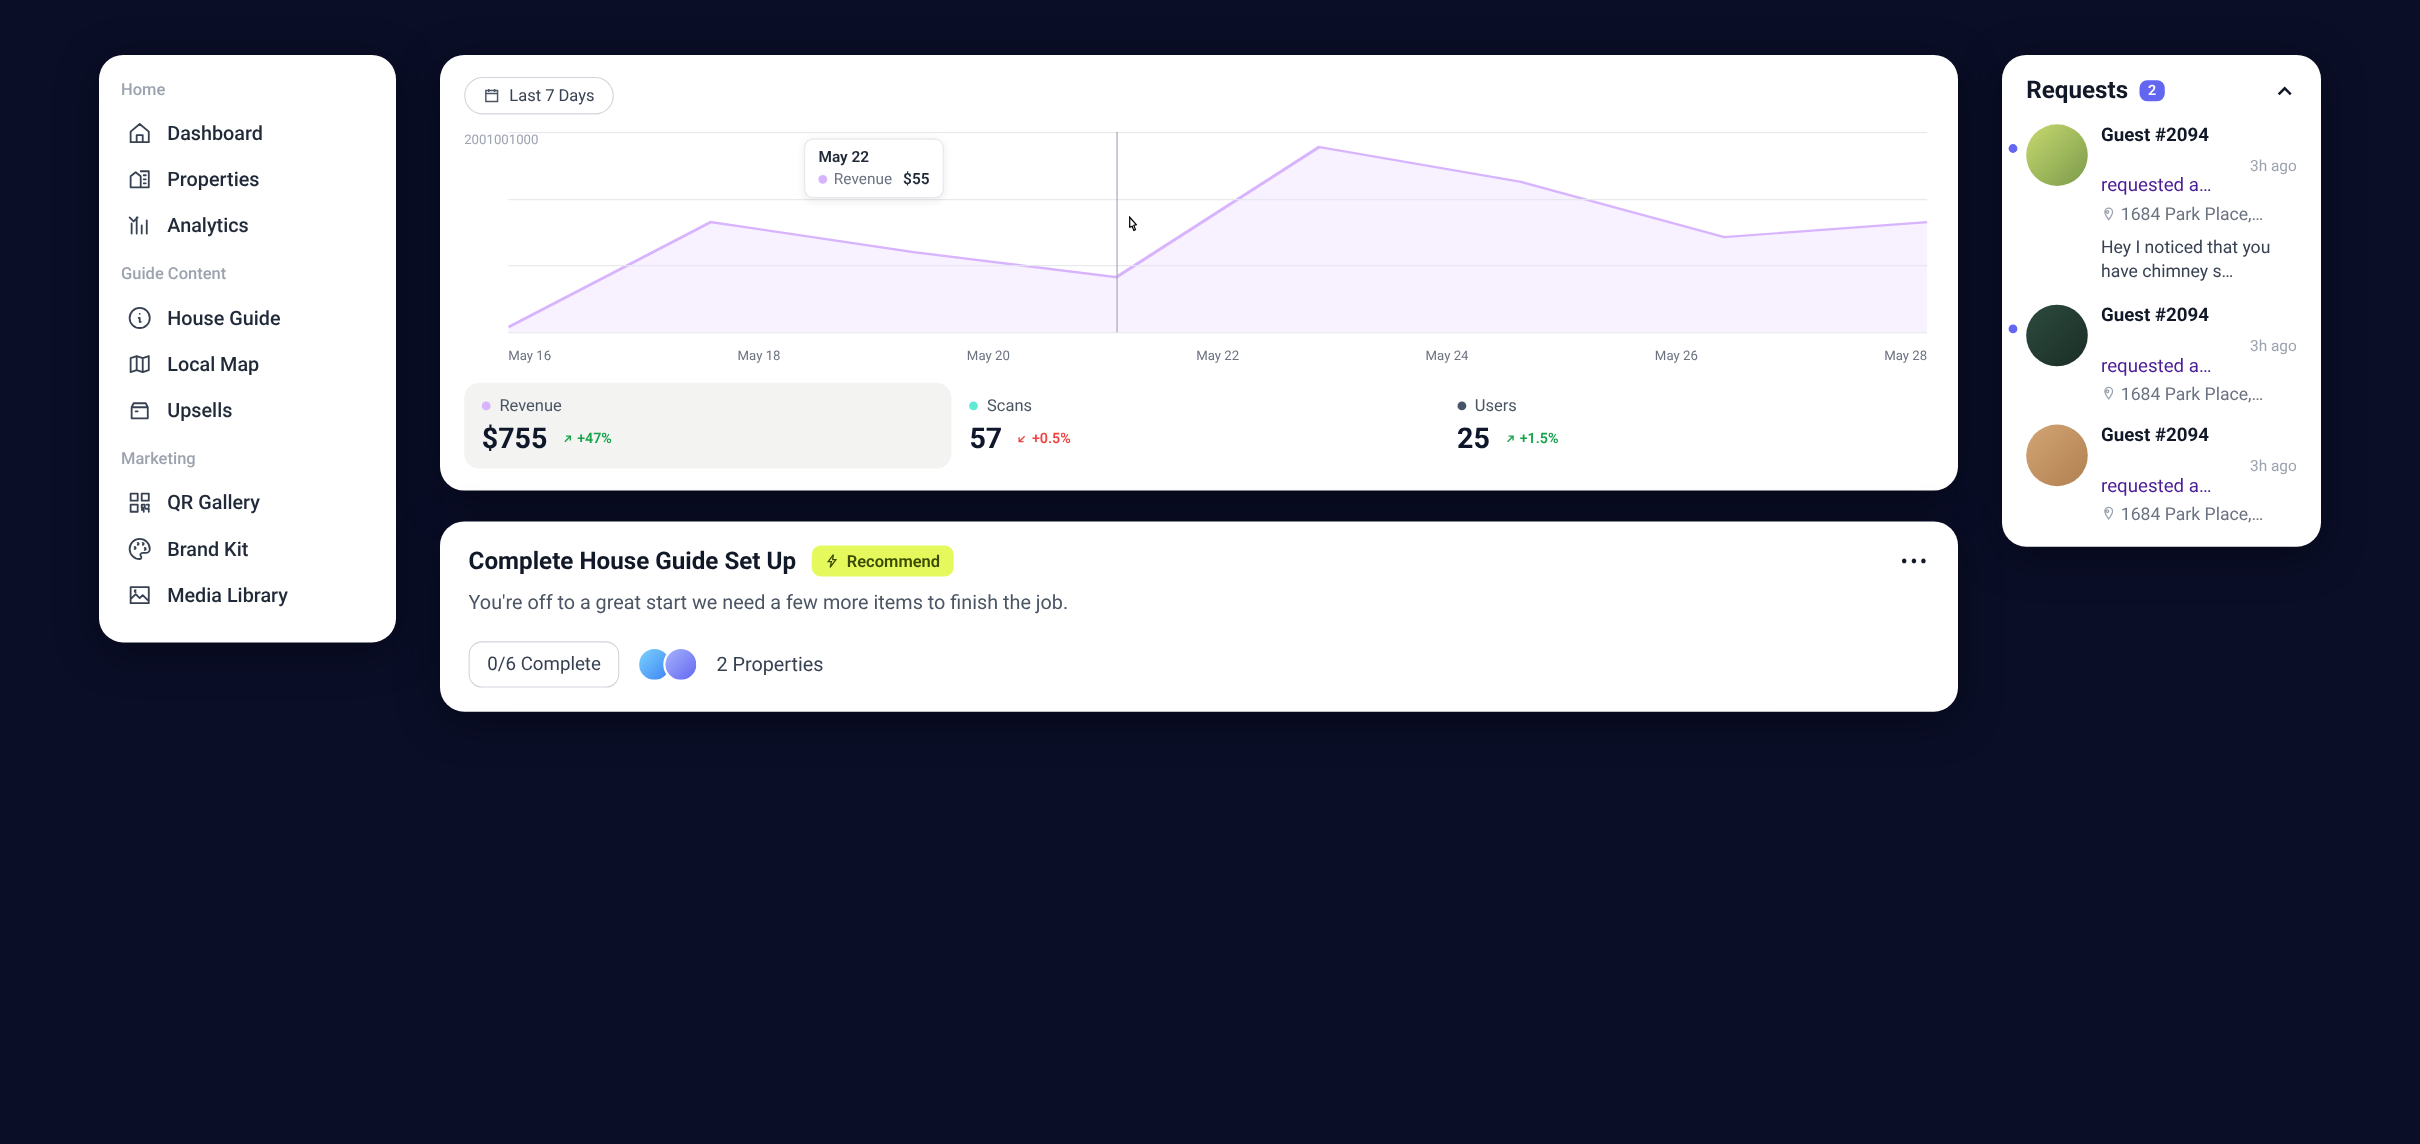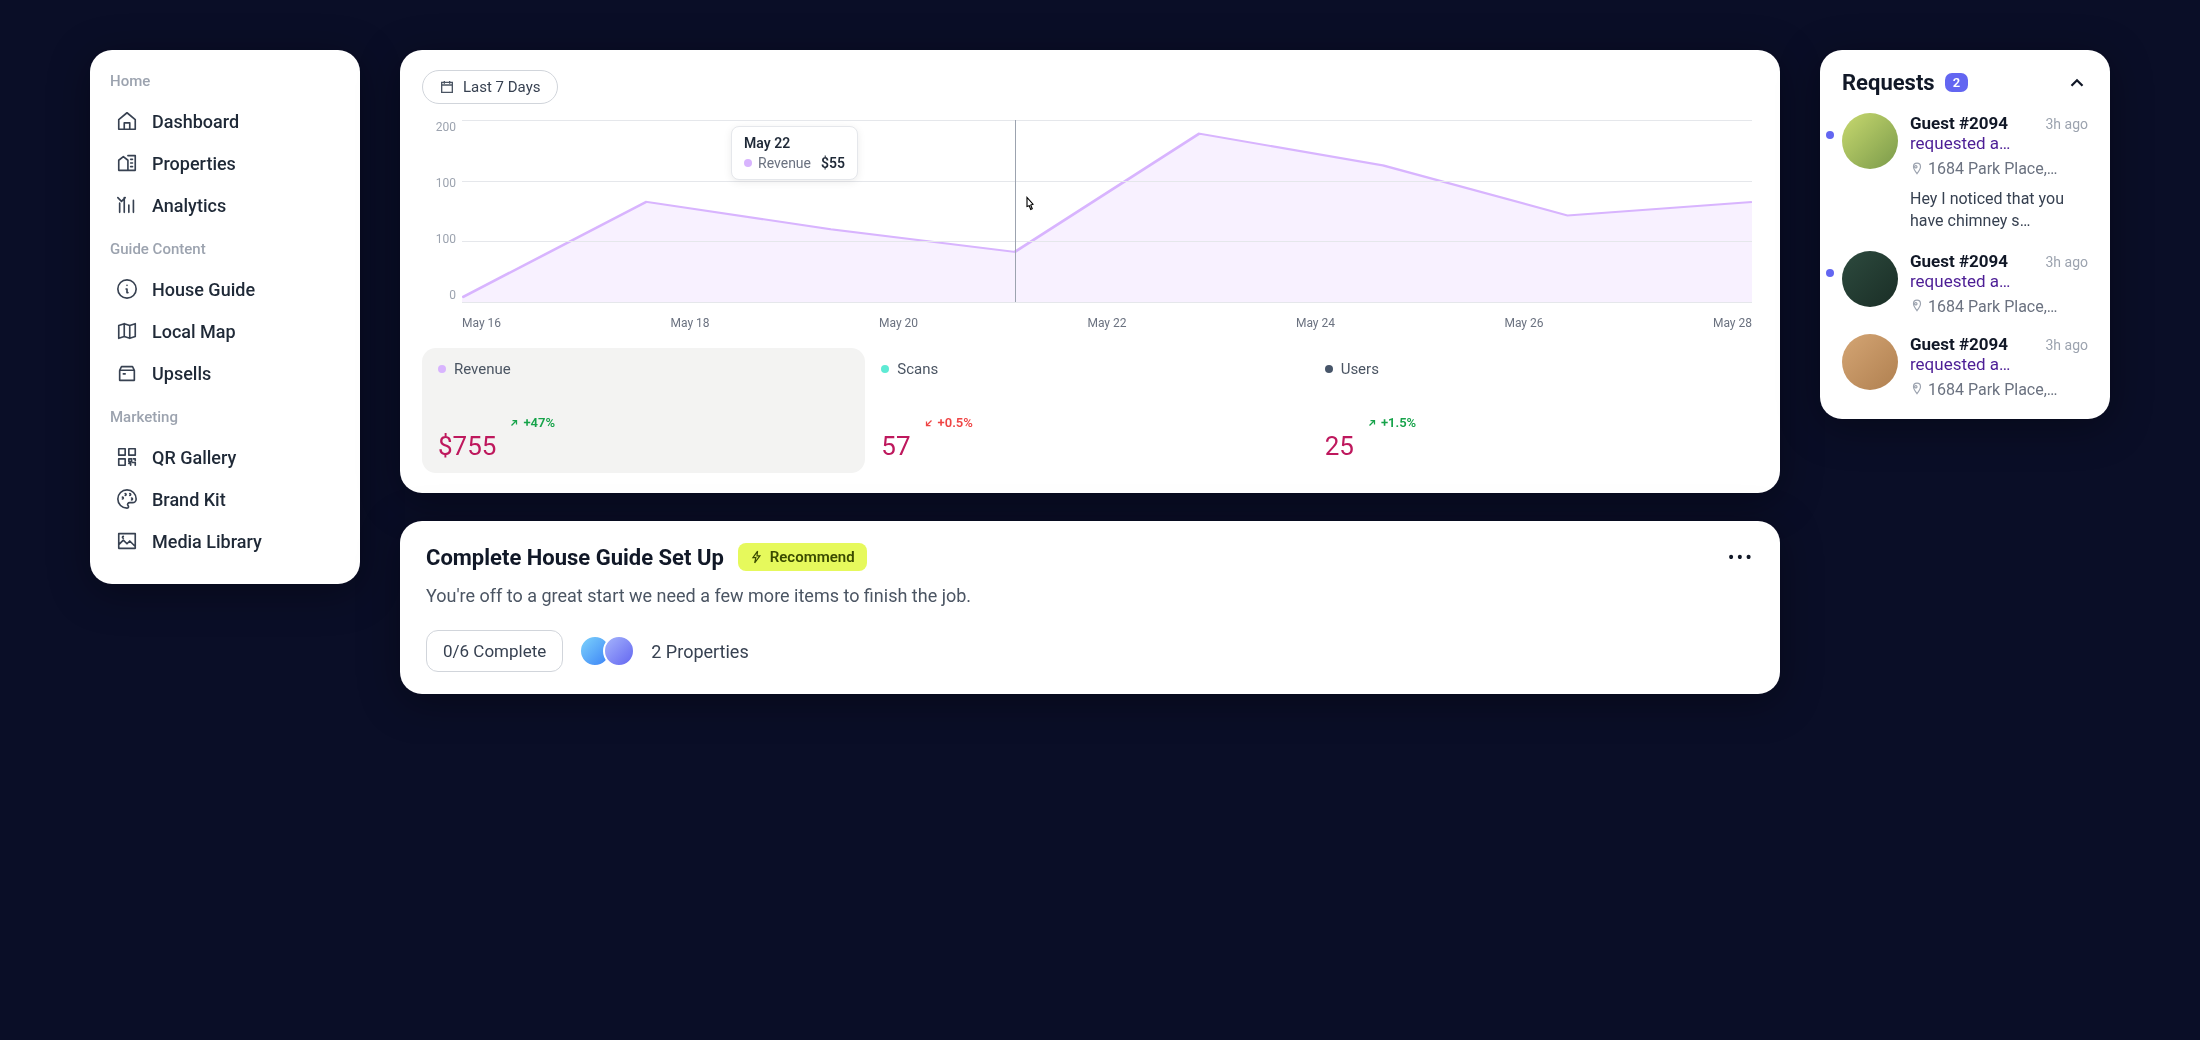--- a/index.html
+++ b/index.html
@@ -72,21 +72,20 @@
   height: 210px;
   margin-top: 16px;
 }
 .y-axis {
   position: absolute;
   left: 0;
   top: 0;
   bottom: 28px;
   width: 34px;
   display: flex;
-  flex-direction: column;
   justify-content: space-between;
   font-size: 12px;
   color: #9ca3af;
   text-align: right;
 }
 .plot {
   position: absolute;
   left: 40px;
   right: 0;
   top: 0;
@@ -135,21 +134,21 @@
   margin-top: 18px;
 }
 .metric {
   flex: 1;
   padding: 12px 16px;
   border-radius: 14px;
 }
 .metric.active { background: #f3f3f2; }
 .metric-label { display:flex;align-items:center;gap:8px;font-size:15px;color:#4b5563; }
 .metric-value-row { display:flex;align-items:center;gap:12px;margin-top:6px; }
-.metric-value { font-size: 26px; font-weight: 400; color: #be185d; margin-top: 47px; }
+.metric-value { font-size: 26px; font-weight: 700; color: #0f172a; }
 .delta { font-size: 13px; font-weight: 600; display:flex;align-items:center;gap:3px;}
 .delta.up { color: #16a34a; }
 .delta.down { color: #ef4444; }
 
 .task-card { padding: 22px 26px; }
 .task-head { display:flex;align-items:center;gap:14px; }
 .task-title { font-size: 22px; font-weight:700; color:#111827; }
 .badge-rec {
   background: #e6f95c;
   color: #3a4a00;
@@ -173,21 +172,21 @@
   padding: 20px 22px;
 }
 .req-head { display:flex;align-items:center;gap:10px; }
 .req-title { font-size:22px;font-weight:700;color:#111827; }
 .req-count { background:#6366f1;color:#fff;font-size:13px;font-weight:600;border-radius:7px;padding:2px 8px; }
 .req-chevron { margin-left:auto;cursor:pointer; }
 .req-item { display:flex;gap:12px;padding:18px 0 0 0;position:relative; }
 .req-unread-dot { width:8px;height:8px;border-radius:50%;background:#6366f1;position:absolute;left:-16px;top:36px; }
 .req-avatar { width:56px;height:56px;border-radius:50%;flex-shrink:0;background:linear-gradient(135deg,#a7c957,#6a994e); }
 .req-body { flex:1;min-width:0; }
-.req-line1 { display:flex;gap:10px;align-items:baseline; }
+.req-line1 { display:flex;gap:10px;align-items:baseline;flex-direction:column; }
 .req-guest { font-size:17px;font-weight:700;color:#111827; }
 .req-time { font-size:14px;color:#9ca3af;margin-left:auto; }
 .req-action { font-size:17px;color:#4c1d95;white-space:nowrap;overflow:hidden;text-overflow:ellipsis; }
 .req-loc { font-size:16px;color:#6b7280;margin-top:6px;display:flex;align-items:center;gap:4px;white-space:nowrap;overflow:hidden;text-overflow:ellipsis;}
 .req-msg { font-size:16px;color:#374151;margin-top:10px;line-height:1.4; }
 svg { display:block; }
 </style>
 </head>
 <body>
 

